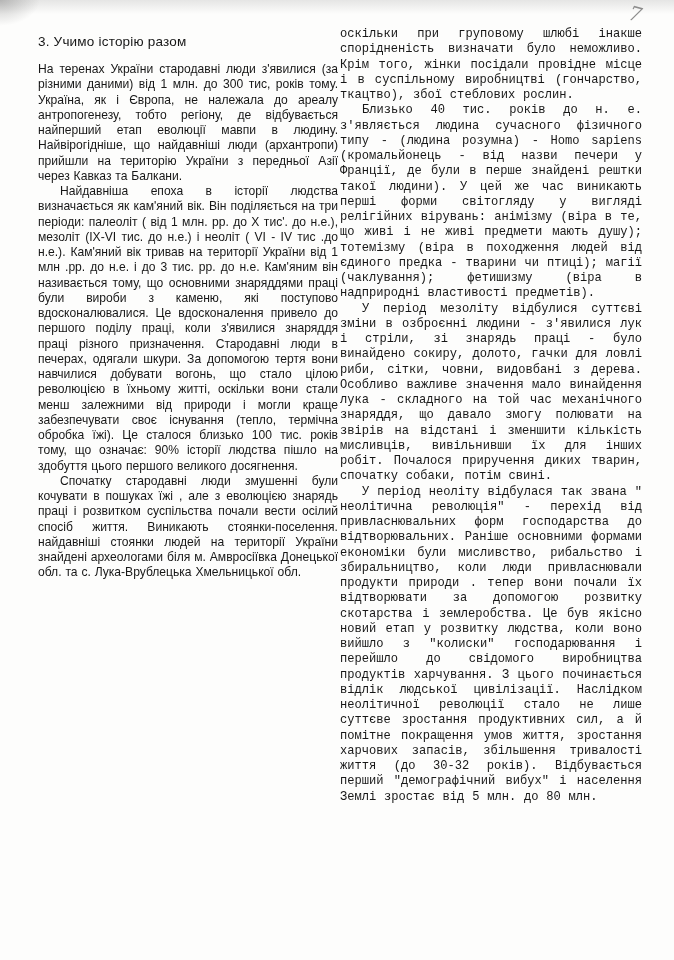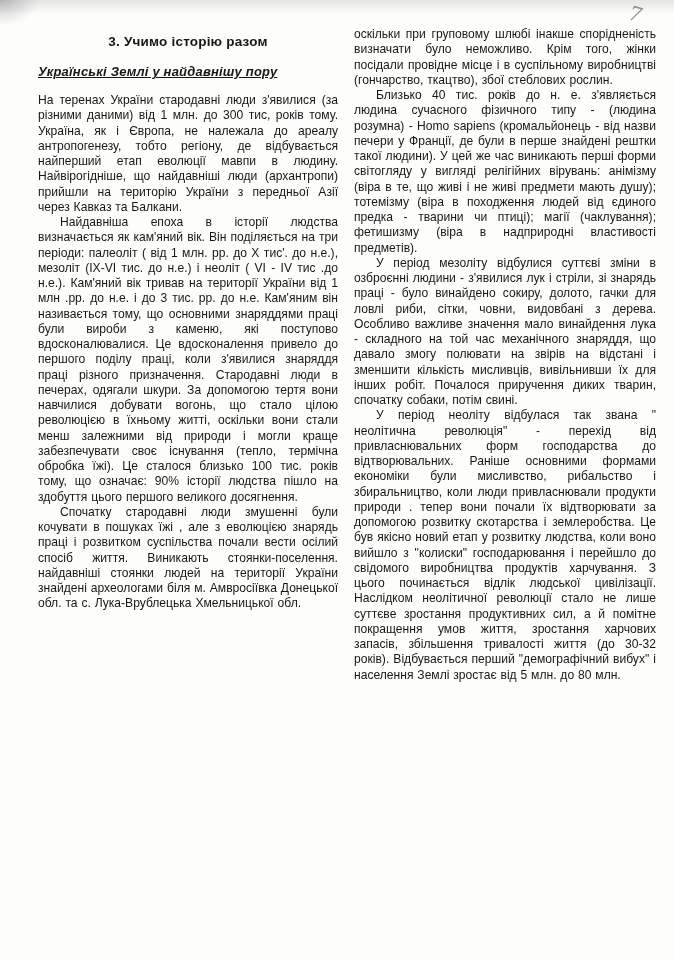--- a/index.html
+++ b/index.html
@@ -40,27 +40,26 @@
     font-style: italic;
     font-size: 20px;
     color: #8d8d8d;
     transform: rotate(14deg);
   }
   .col {
     position: absolute;
     width: 300px;
   }
   .col-left  { left: 38px;  top: 28px; }
-  .col-right { left: 354px; top: 27px; width: 302px; }
+  .col-right { left: 340px; top: 27px; width: 302px; font-family: Liberation Mono, monospace; }
   .heading {
     font-size: 13.5px;
-    font-weight: bold;
+    font-weight: normal;
     margin: 6px 0 0 0;
     letter-spacing: 0.2px;
-    text-align: center;
   }
   .subheading {
     display: inline-block;
     font-size: 13px;
     font-weight: bold;
     font-style: italic;
     text-decoration: underline;
     margin: 15px 0 0 0;
     letter-spacing: 0.2px;
   }
@@ -79,23 +78,20 @@
 
 <div class="page">
 
   <div class="scan-artifact-top"></div>
   <div class="scan-artifact-corner"></div>
 
   <div class="corner-mark">7</div>
 
   <div class="col col-left">
     <div class="heading">3. Учимо історію разом</div>
-    <div>
-      <span class="subheading">Українські Землі у найдавнішу пору</span>
-    </div>
     <p class="para">На теренах України стародавні люди з'явилися (за різними даними) від 1 млн. до 300 тис, років тому. Україна, як і Європа, не належала до ареалу антропогенезу, тобто регіону, де відбувається найперший етап еволюції мавпи в людину. Найвірогідніше, що найдавніші люди (архантропи) прийшли на територію України з передньої Азії через Кавказ та Балкани.</p>
     <p class="para indent">Найдавніша епоха в історії людства визначається як кам'яний вік. Він поділяється на три періоди: палеоліт ( від 1 млн. рр. до Х тис'. до н.е.), мезоліт (ІХ-VI тис. до н.е.) і неоліт ( VI - IV тис .до н.е.). Кам'яний вік тривав на території України від 1 млн .рр. до н.е. і до 3 тис. рр. до н.е. Кам'яним він називається тому, що основними знаряддями праці були вироби з каменю, які поступово вдосконалювалися. Це вдосконалення привело до першого поділу праці, коли з'явилися знаряддя праці різного призначення. Стародавні люди в печерах, одягали шкури. За допомогою тертя вони навчилися добувати вогонь, що стало цілою революцією в їхньому житті, оскільки вони стали менш залежними від природи і могли краще забезпечувати своє існування (тепло, термічна обробка їжі). Це сталося близько 100 тис. років тому, що означає: 90% історії людства пішло на здобуття цього першого великого досягнення.</p>
     <p class="para indent">Спочатку стародавні люди змушенні були кочувати в пошуках їжі , але з еволюцією знарядь праці і розвитком суспільства почали вести осілий спосіб життя. Виникають стоянки-поселення. найдавніші стоянки людей на території України знайдені археологами біля м. Амвросіївка Донецької обл. та с. Лука-Врублецька Хмельницької обл.</p>
   </div>
 
   <div class="col col-right">
     <p class="para">оскільки при груповому шлюбі інакше спорідненість визначати було неможливо. Крім того, жінки посідали провідне місце і в суспільному виробництві (гончарство, ткацтво), збої стеблових рослин.</p>
     <p class="para indent">Близько 40 тис. років до н. е. з'являється людина сучасного фізичного типу - (людина розумна) - Homo sapiens (кромальйонець - від назви печери у Франції, де були в перше знайдені рештки такої людини). У цей же час виникають перші форми світогляду у вигляді релігійних вірувань: анімізму (віра в те, що живі і не живі предмети мають душу); тотемізму (віра в походження людей від єдиного предка - тварини чи птиці); магії (чаклування); фетишизму (віра в надприродні властивості предметів).</p>
     <p class="para indent">У період мезоліту відбулися суттєві зміни в озброєнні людини - з'явилися лук і стріли, зі знарядь праці - було винайдено сокиру, долото, гачки для ловлі риби, сітки, човни, видовбані з дерева. Особливо важливе значення мало винайдення лука - складного на той час механічного знаряддя, що давало змогу полювати на звірів на відстані і зменшити кількість мисливців, вивільнивши їх для інших робіт. Почалося приручення диких тварин, спочатку собаки, потім свині.</p>
     <p class="para indent">У період неоліту відбулася так звана " неолітична революція" - перехід від привласнювальних форм господарства до відтворювальних. Раніше основними формами економіки були мисливство, рибальство і збиральництво, коли люди привласнювали продукти природи . тепер вони почали їх відтворювати за допомогою розвитку скотарства і землеробства. Це був якісно новий етап у розвитку людства, коли воно вийшло з "колиски" господарювання і перейшло до свідомого виробництва продуктів харчування. З цього починається відлік людської цивілізації. Наслідком неолітичної революції стало не лише суттєве зростання продуктивних сил, а й помітне покращення умов життя, зростання харчових запасів, збільшення тривалості життя (до 30-32 років). Відбувається перший "демографічний вибух" і населення Землі зростає від 5 млн. до 80 млн.</p>

